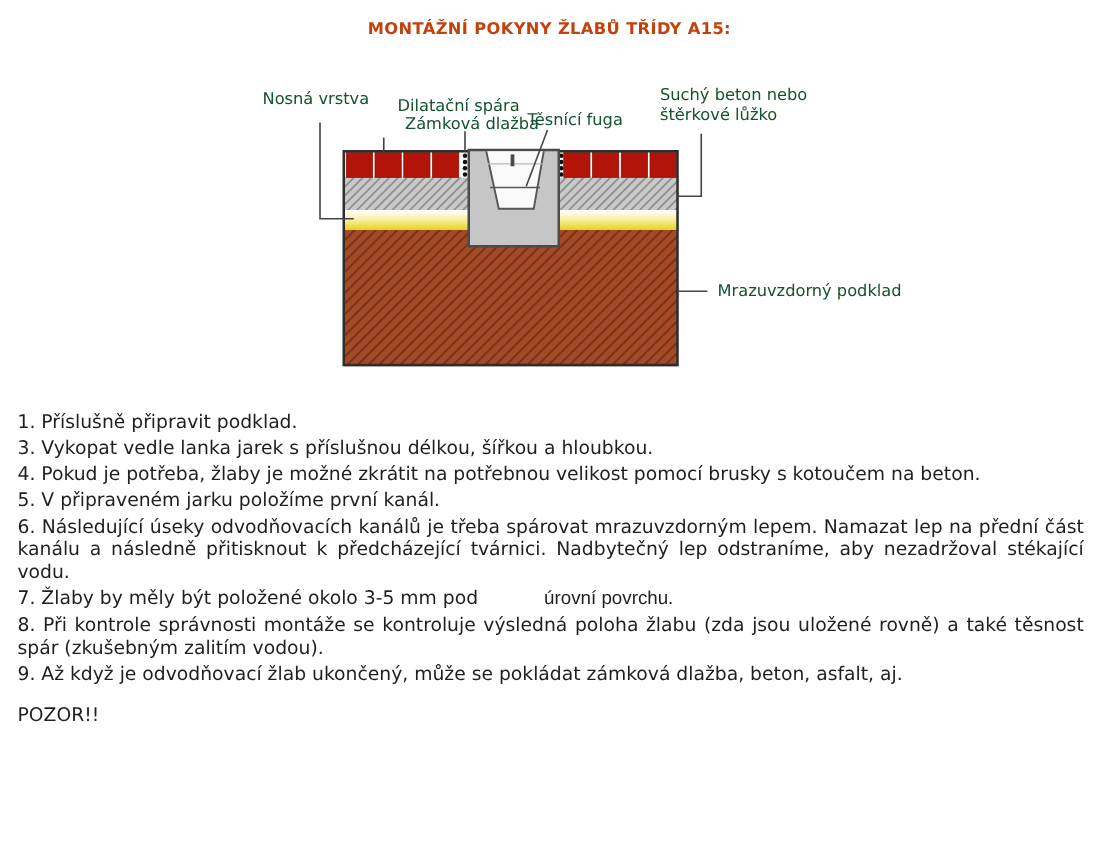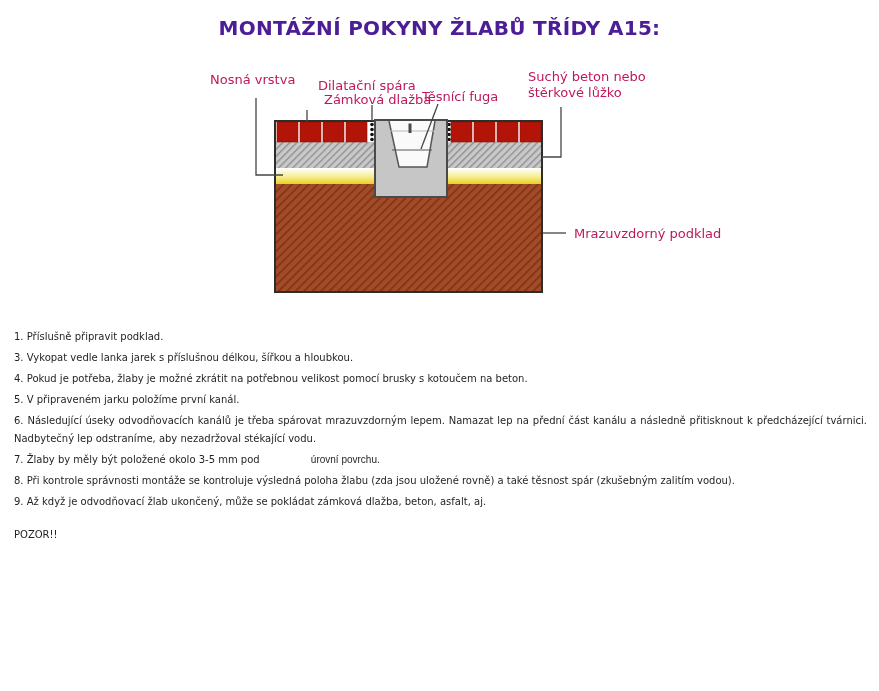--- a/index.html
+++ b/index.html
@@ -17,45 +17,45 @@
     width: 879px;
     height: 691px;
     background: #ffffff;
   }
   .doc-title {
     position: absolute;
     top: 16px;
     left: 0;
     width: 100%;
     text-align: center;
-    font-size: 20px;
+    font-size: 13px;
     font-weight: bold;
     letter-spacing: 0.3px;
-    color: #4c1d95;
+    color: #c2410c;
   }
   .figure-area {
     position: absolute;
     top: 0; left: 0;
     width: 879px;
     height: 330px;
   }
   .figure-area svg { position: absolute; top: 0; left: 0; }
   .diagram-label {
     position: absolute;
     font-size: 13px;
     line-height: 16px;
-    color: #be185d;
+    color: #14532d;
     white-space: nowrap;
   }
   .text-area {
     position: absolute;
     top: 328px;
     left: 14px;
     width: 853px;
-    font-size: 10px;
+    font-size: 15px;
     line-height: 18px;
     text-align: justify;
     color: #1f1f1f;
   }
   .text-area p { margin: 0 0 3px 0; }
   .alt-font { font-family: "Liberation Sans", sans-serif; margin-left: 48px; }
   .warn-title { margin-top: 15px !important; }
   .warn-text { margin-top: 0; }
 </style>
 </head>

